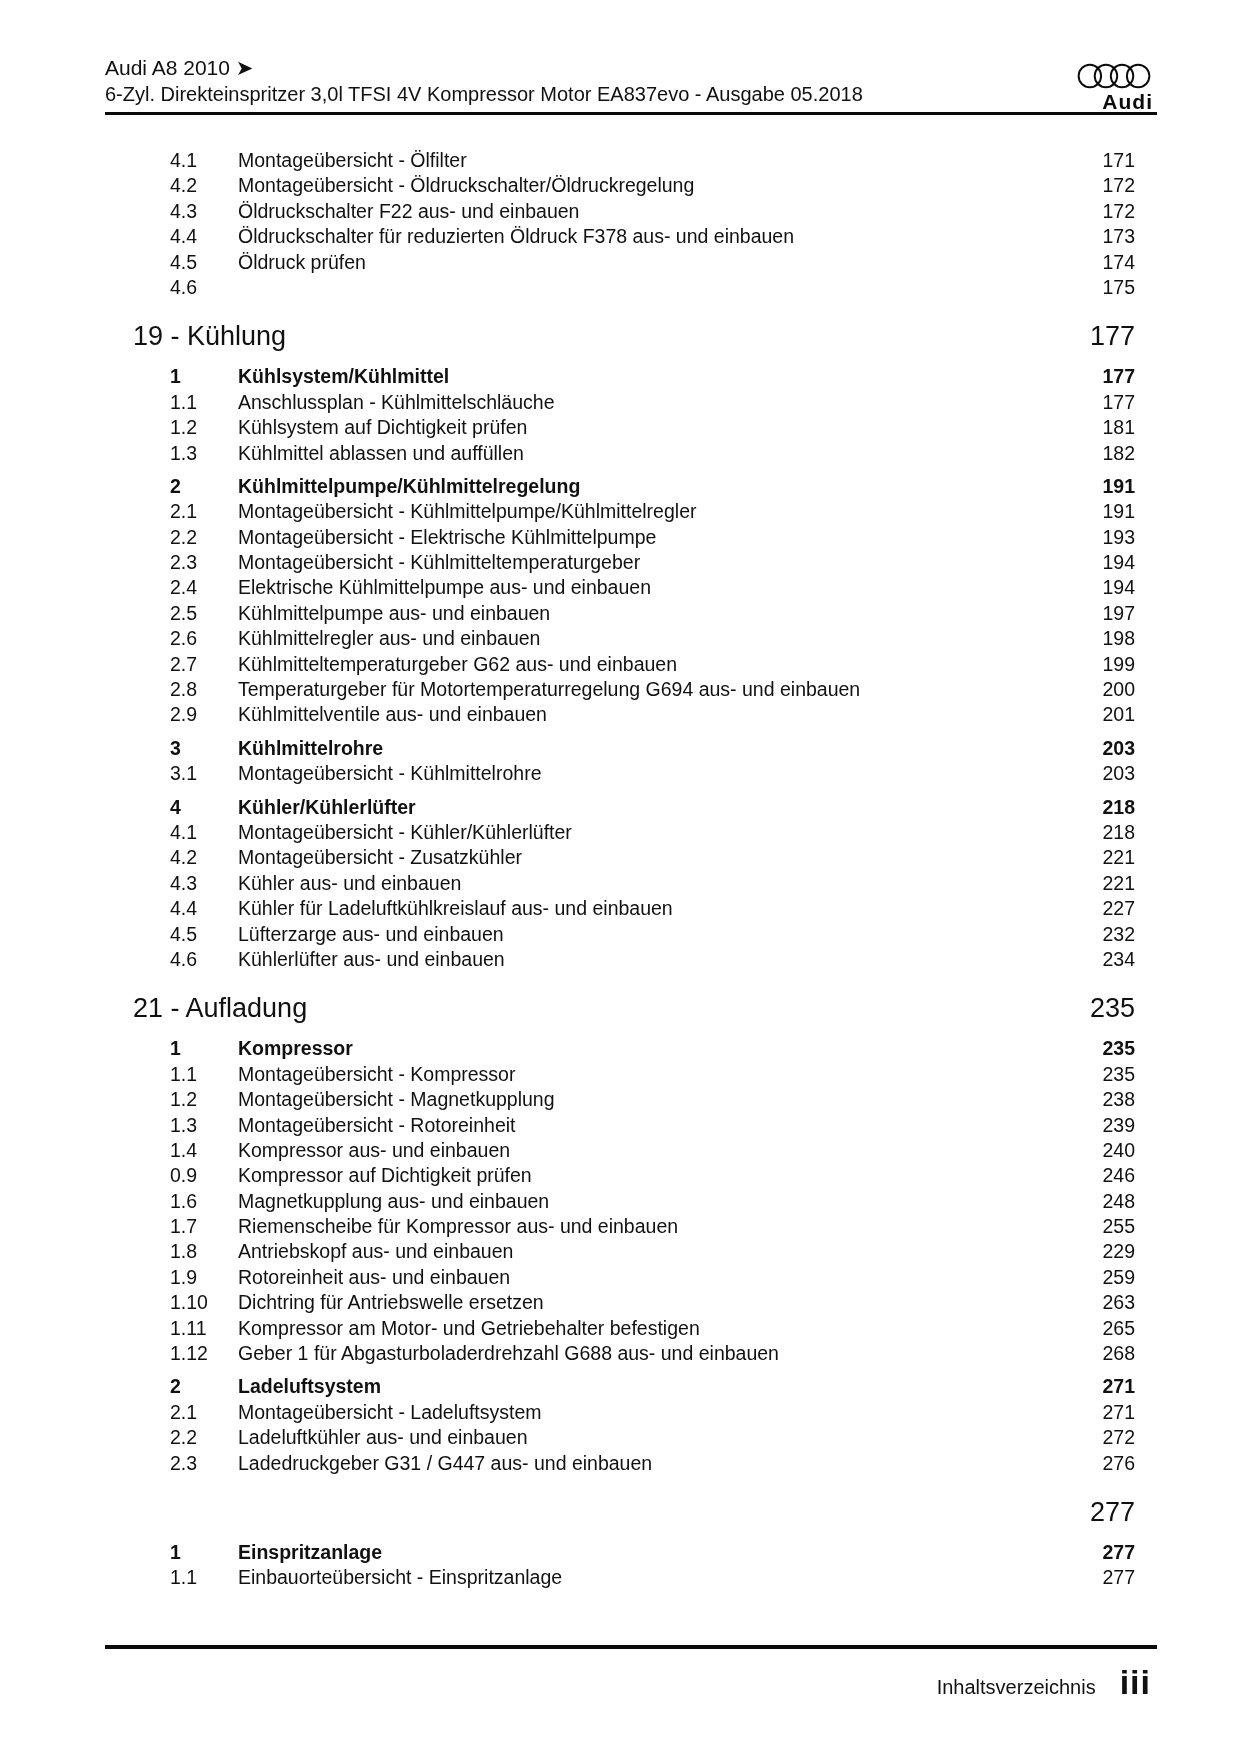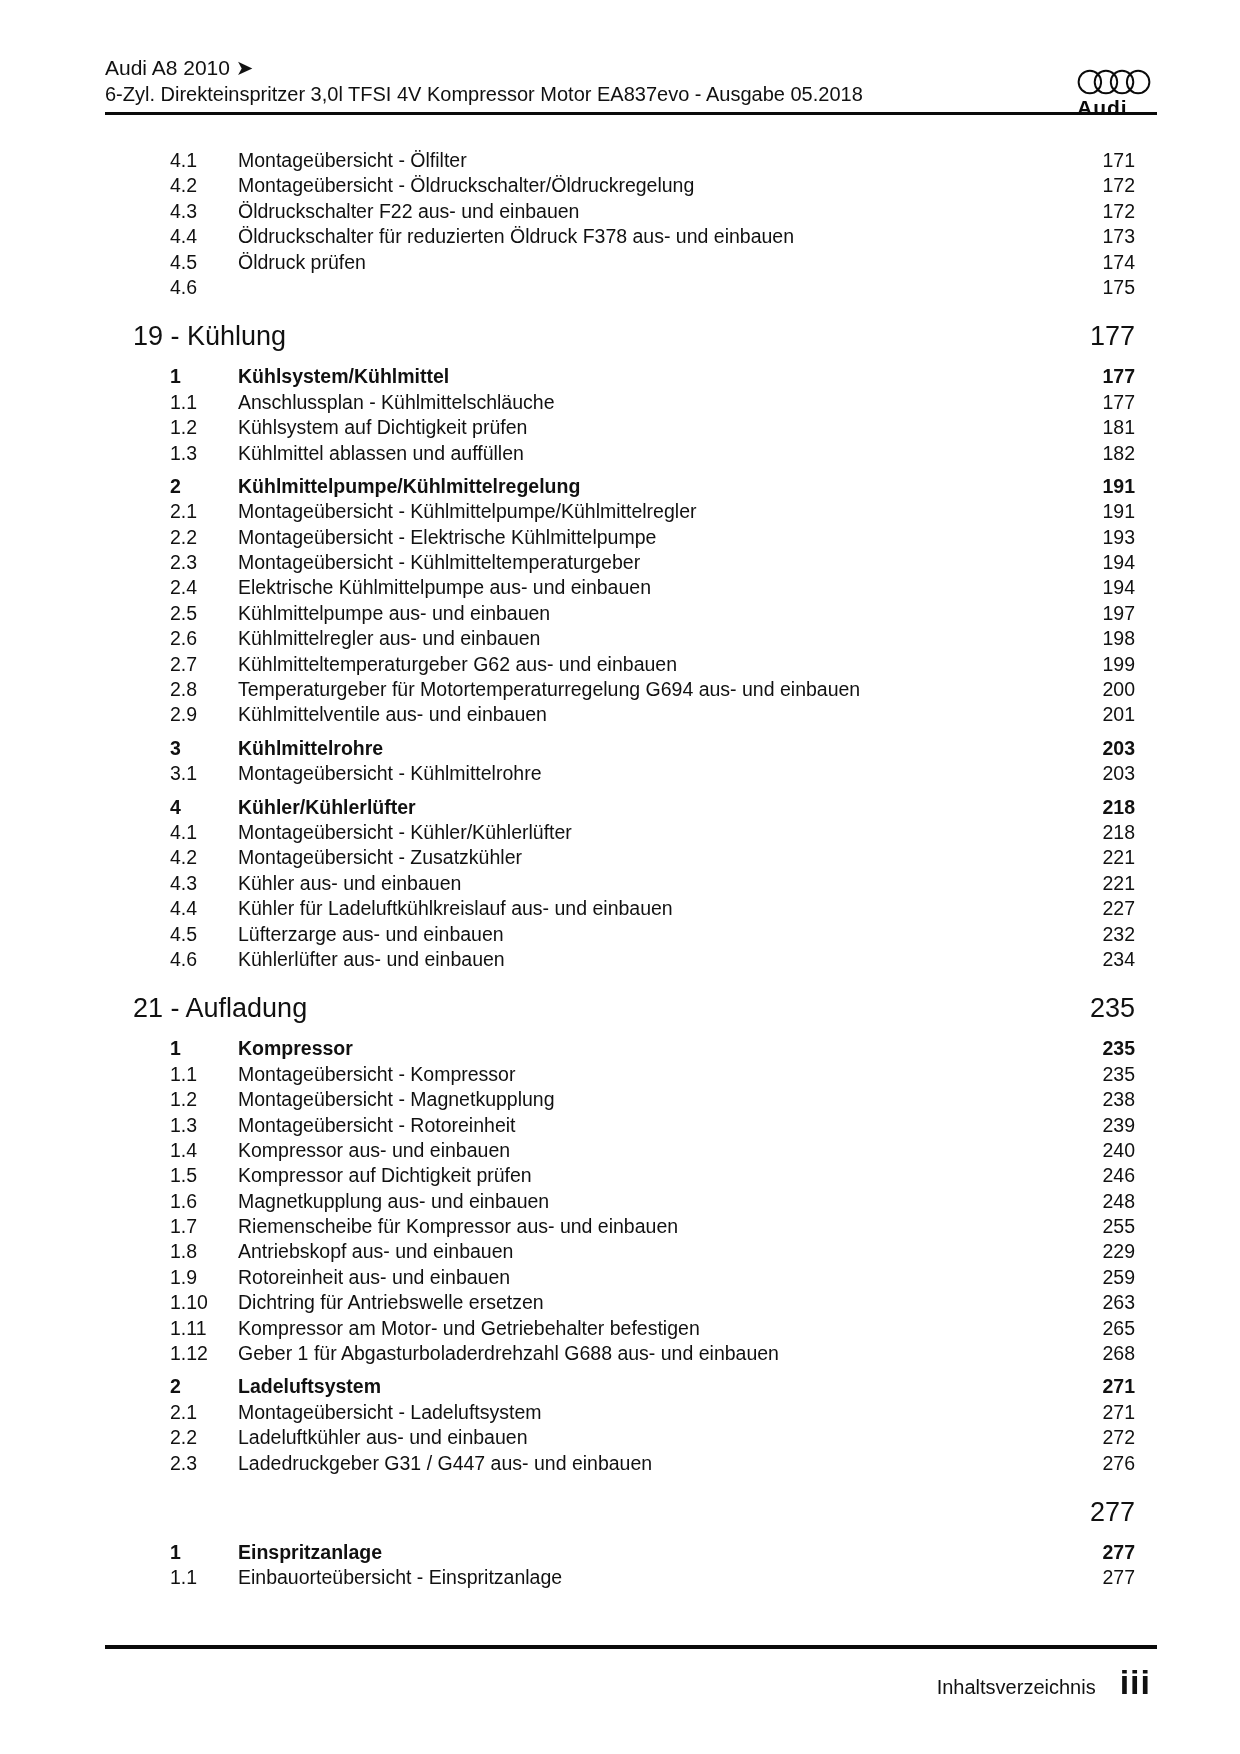--- a/index.html
+++ b/index.html
@@ -8,21 +8,21 @@
     background:#ffffff;color:#111;
     font-family:"Liberation Sans","DejaVu Sans",sans-serif;
     overflow:hidden;
   }
   
   .header{position:absolute;left:105px;width:1052px;top:54px;}
   .header-text{text-align:left;padding-right:117px;}
   .header-line1{font-size:21px;line-height:27px;white-space:nowrap;}
   .header-line2{font-size:20px;line-height:27px;white-space:nowrap;}
   .header-rule{border-bottom:3px solid #0a0a0a;margin-top:4px;}
-  .logo{position:absolute;top:14px;right:4px;width:76px;text-align:left;}
+  .logo{position:absolute;top:8px;right:4px;width:76px;text-align:right;}
   .logo svg{display:block;width:74px;height:28px;}
   .wordmark{font-size:21px;font-weight:bold;letter-spacing:1px;line-height:24px;color:#0a0a0a;}
   
   .toc{position:absolute;left:105px;width:1052px;top:148px;}
   .row{display:flex;align-items:center;padding-right:22px;}
   .row.entry{height:25.4px;line-height:25.4px;font-size:19.5px;padding-left:65px;}
   .row.section{font-weight:bold;margin-top:8px;}
   .row.chapter{height:40px;line-height:40px;font-size:27px;margin-top:16px;margin-bottom:4px;padding-left:28px;}
   .num{width:68px;flex:0 0 auto;}
   .title,.chapter-title{flex:0 1 auto;white-space:nowrap;}
@@ -280,21 +280,21 @@
         <span class="leader"></span>
         <span class="page-num">239</span>
       </div>
       <div class="row entry">
         <span class="num">1.4</span>
         <span class="title">Kompressor aus- und einbauen</span>
         <span class="leader"></span>
         <span class="page-num">240</span>
       </div>
       <div class="row entry">
-        <span class="num">1.5</span>
+        <span class="num">0.9</span>
         <span class="title">Kompressor auf Dichtigkeit prüfen</span>
         <span class="leader"></span>
         <span class="page-num">246</span>
       </div>
       <div class="row entry">
         <span class="num">1.6</span>
         <span class="title">Magnetkupplung aus- und einbauen</span>
         <span class="leader"></span>
         <span class="page-num">248</span>
       </div>

